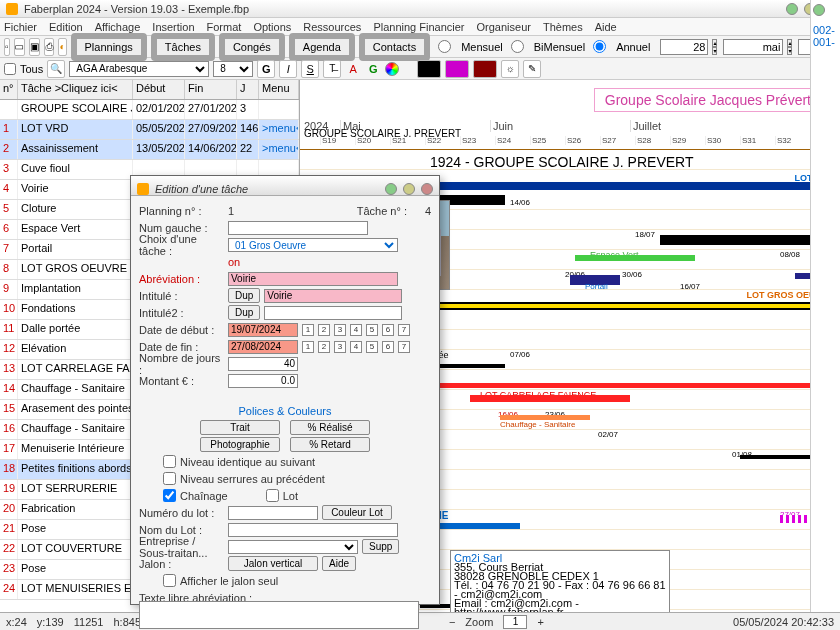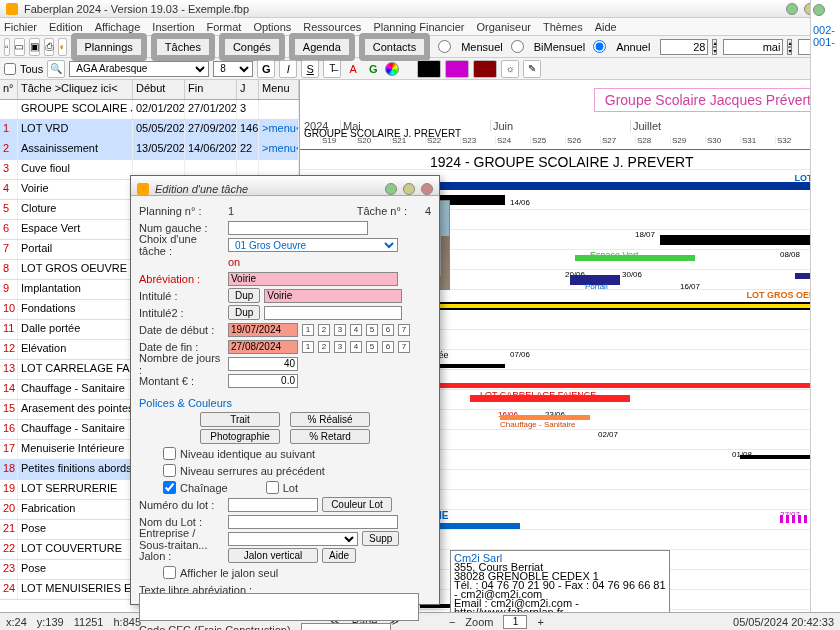--- a/index.html
+++ b/index.html
@@ -50,21 +50,21 @@
 .dlg-tb{height:20px;background:linear-gradient(#fff,#e0e0e0);border-bottom:1px solid #aaa;display:flex;align-items:flex-end;padding:0 6px;gap:6px}
 .dlg-tb .tb-title{font-style:italic;font-size:11px}
 .dlg-body{padding:6px 8px;font-size:10px;color:#333}
 .drow{display:flex;align-items:center;height:17px;gap:4px}
 .dlbl{width:85px}
 .dinp{border:1px solid #888;background:#fff;padding:0 2px;height:14px;font-size:10px}
 .pink{background:#f8b8c8}
 .salmon{background:#f89888}
 .dbtn{border:1px solid #888;background:#eee;padding:0 6px;height:15px;font-size:10px;border-radius:2px}
 .mini{width:12px;height:12px;border:1px solid #888;font-size:8px;text-align:center;line-height:10px;background:#fff}
-.dlg-sec{color:#06c;margin:8px 0 2px}
+.dlg-sec{text-align:center;color:#06c;margin:16px 0 2px}
 .statusbar{position:absolute;bottom:0;left:0;right:0;height:18px;background:#f0f0f0;border-top:1px solid #aaa;display:flex;align-items:center;padding:0 6px;gap:10px;font-size:10px;color:#333}
 .statusbar .sp{flex:1}
 .sidepanel{position:absolute;top:0;right:0;width:30px;height:630px;background:#fff;border-left:1px solid #ccc;font-size:9px;padding:4px 2px;color:#06c}
 .palette{width:14px;height:14px;border-radius:50%;background:conic-gradient(#f00,#ff0,#0f0,#0ff,#00f,#f0f,#f00);border:1px solid #888}
 </style>
 </head>
 <body>
 
 <div class="titlebar">
   <span class="tb-icon"></span>

